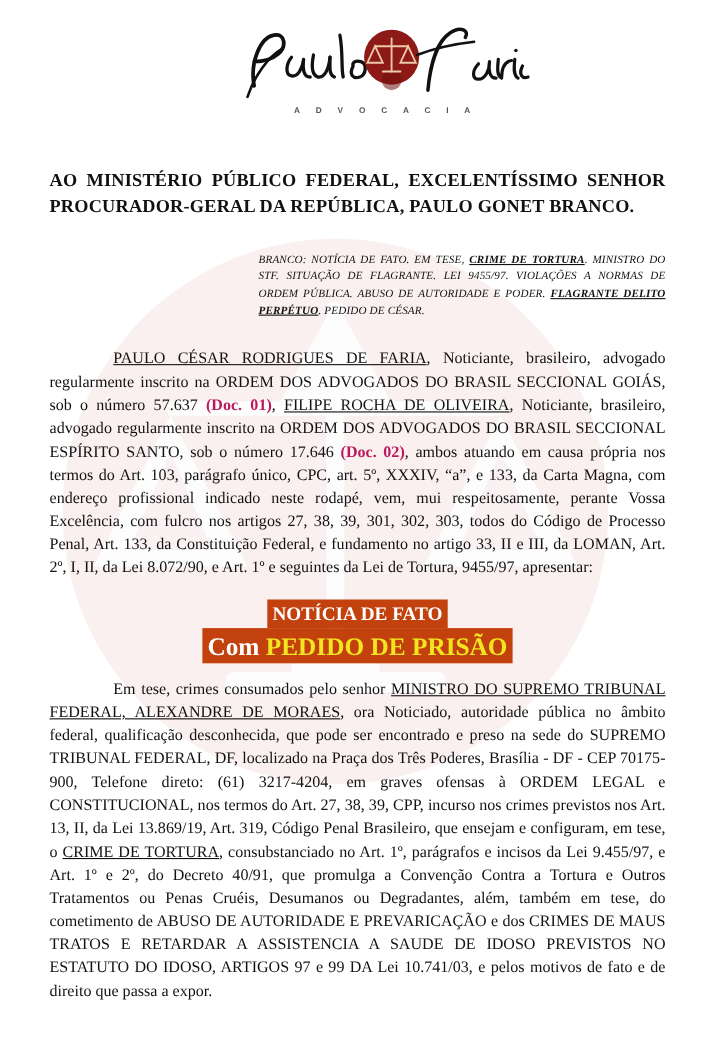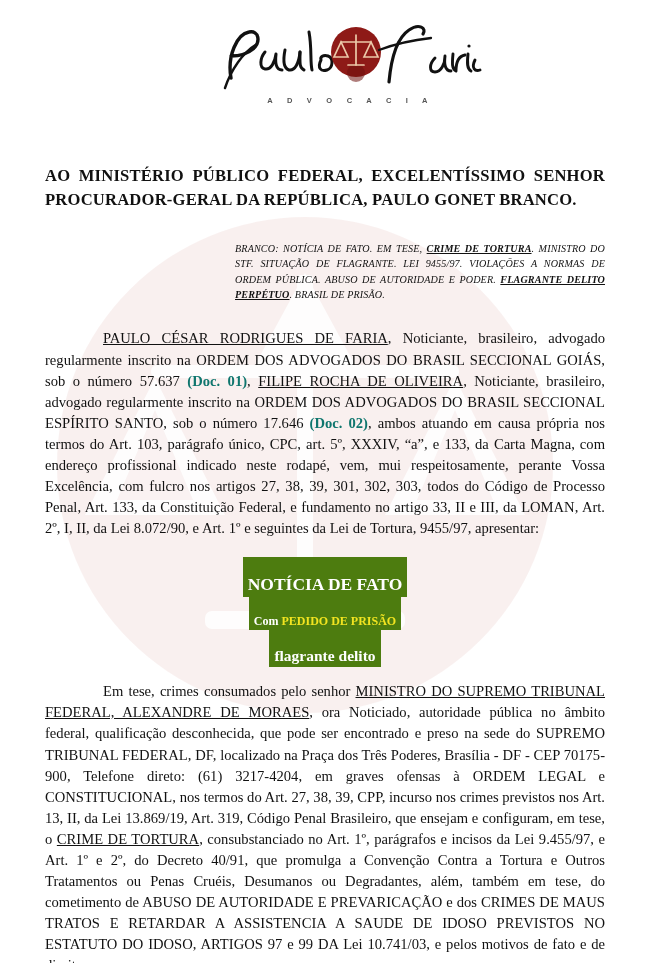--- a/index.html
+++ b/index.html
@@ -69,21 +69,21 @@
   }
 
   
   .addressee {
     font-size: 16.6px;
     font-weight: bold;
     line-height: 1.42;
     text-align: justify;
     text-align-last: left;
     letter-spacing: 0.2px;
-    margin: 20px 0 0 0;
+    margin: 8px 0 0 0;
   }
 
   
   .ementa {
     margin: 30px 0 0 0;
     margin-left: 190px;
     font-size: 10.1px;
     font-style: italic;
     line-height: 1.52;
     text-align: justify;
@@ -102,38 +102,38 @@
     line-height: 1.445;
     text-align: justify;
     text-align-last: left;
     margin: 0;
   }
   .para.first { margin-top: 26px; }
   .para.second { margin-top: 14px; }
   .indent { display: inline-block; width: 58px; }
 
   .bu { font-weight: normal; text-decoration: underline; }
-  .doc { color: #0f766e; font-weight: bold; }
+  .doc { color: #be185d; font-weight: bold; }
 
   
   .title-block {
     margin: 18px 0 0 0;
     text-align: center;
     line-height: 1.18;
   }
   .title-block .hl {
-    background: #4d7c0f;
+    background: #c2410c;
     color: #ffffff;
     font-weight: bold;
-    padding: 17px 5px 2px 5px;
+    padding: 3px 5px 2px 5px;
     display: inline-block;
   }
   .title-line { margin: 0; }
   .title-line.l1 .hl { font-size: 17.5px; }
-  .title-line.l2 .hl { font-size: 12px; }
+  .title-line.l2 .hl { font-size: 23px; }
   .title-line.l3 .hl { font-size: 15.5px; }
   .yellow { color: #f2e420; }
 </style>
 </head>
 <body>
 
 <div class="page">
 
   <div class="watermark">
     <svg viewBox="0 0 500 510" xmlns="http://www.w3.org/2000/svg">
@@ -190,37 +190,34 @@
       </svg>
     </div>
     <div class="logo-sub">A D V O C A C I A</div>
   </div>
 
   <div class="content">
 
     <h1 class="addressee">AO MINISTÉRIO PÚBLICO FEDERAL, EXCELENTÍSSIMO SENHOR PROCURADOR-GERAL DA REPÚBLICA, PAULO GONET BRANCO.</h1>
 
     <p class="ementa">
-      <span>BRANCO: NOTÍCIA DE FATO. EM TESE, </span><b>CRIME DE TORTURA</b><span>. MINISTRO DO STF. SITUAÇÃO DE FLAGRANTE. LEI 9455/97. VIOLAÇÕES A NORMAS DE ORDEM PÚBLICA. ABUSO DE AUTORIDADE E PODER. </span><b>FLAGRANTE DELITO PERPÉTUO</b><span>. BRASIL DE PRISÃO.</span>
+      <span>BRANCO: NOTÍCIA DE FATO. EM TESE, </span><b>CRIME DE TORTURA</b><span>. MINISTRO DO STF. SITUAÇÃO DE FLAGRANTE. LEI 9455/97. VIOLAÇÕES A NORMAS DE ORDEM PÚBLICA. ABUSO DE AUTORIDADE E PODER. </span><b>FLAGRANTE DELITO PERPÉTUO</b><span>. PEDIDO DE CÉSAR.</span>
     </p>
 
     <p class="para first">
       <span class="indent"></span><span class="bu">PAULO CÉSAR RODRIGUES DE FARIA</span><span>, Noticiante, brasileiro, advogado regularmente inscrito na ORDEM DOS ADVOGADOS DO BRASIL SECCIONAL GOIÁS, sob o número 57.637 </span><span class="doc">(Doc. 01)</span><span>, </span><span class="bu">FILIPE ROCHA DE OLIVEIRA</span><span>, Noticiante, brasileiro, advogado regularmente inscrito na ORDEM DOS ADVOGADOS DO BRASIL SECCIONAL ESPÍRITO SANTO, sob o número 17.646 </span><span class="doc">(Doc. 02)</span><span>, ambos atuando em causa própria nos termos do Art. 103, parágrafo único, CPC, art. 5º, XXXIV, “a”, e 133, da Carta Magna, com  endereço profissional indicado neste rodapé, vem, mui respeitosamente, perante Vossa Excelência, com fulcro nos artigos 27, 38, 39, 301, 302, 303, todos do Código de Processo Penal, Art. 133, da Constituição Federal, e fundamento no artigo 33, II e III, da LOMAN, Art. 2º, I, II, da Lei 8.072/90, e Art. 1º e seguintes da Lei de Tortura, 9455/97, apresentar:</span>
     </p>
 
     <div class="title-block">
       <div class="title-line l1">
         <span class="hl">NOTÍCIA DE FATO</span>
       </div>
       <div class="title-line l2">
         <span class="hl"><span>Com </span><span class="yellow">PEDIDO DE PRISÃO</span></span>
       </div>
-      <div class="title-line l3">
-        <span class="hl">flagrante delito</span>
-      </div>
     </div>
 
     <p class="para second">
       <span class="indent"></span><span>Em tese, crimes consumados pelo senhor </span><span class="bu">MINISTRO DO SUPREMO TRIBUNAL FEDERAL, ALEXANDRE DE MORAES</span><span>, ora Noticiado, autoridade pública no âmbito federal, qualificação desconhecida, que pode ser encontrado e preso na sede do SUPREMO TRIBUNAL FEDERAL, DF, localizado na Praça dos Três Poderes, Brasília - DF - CEP 70175-900, Telefone direto: (61) 3217-4204, em graves ofensas à ORDEM LEGAL e CONSTITUCIONAL, nos termos do Art. 27, 38, 39, CPP, incurso nos crimes previstos nos Art. 13, II, da Lei 13.869/19, Art. 319, Código Penal Brasileiro, que ensejam e configuram, em tese, o </span><span class="bu">CRIME DE TORTURA</span><span>, consubstanciado no Art. 1º, parágrafos e incisos da Lei 9.455/97, e Art. 1º e 2º, do Decreto 40/91, que promulga a Convenção Contra a Tortura e Outros Tratamentos ou Penas Cruéis, Desumanos ou Degradantes, além, também em tese, do cometimento de ABUSO DE AUTORIDADE E PREVARICAÇÃO e dos CRIMES DE MAUS TRATOS E RETARDAR A ASSISTENCIA A SAUDE DE IDOSO PREVISTOS NO ESTATUTO DO IDOSO, ARTIGOS 97 e 99 DA Lei 10.741/03, e pelos motivos de fato e de direito que passa a expor.</span>
     </p>
 
   </div>
 </div>
 
 </body></html>

